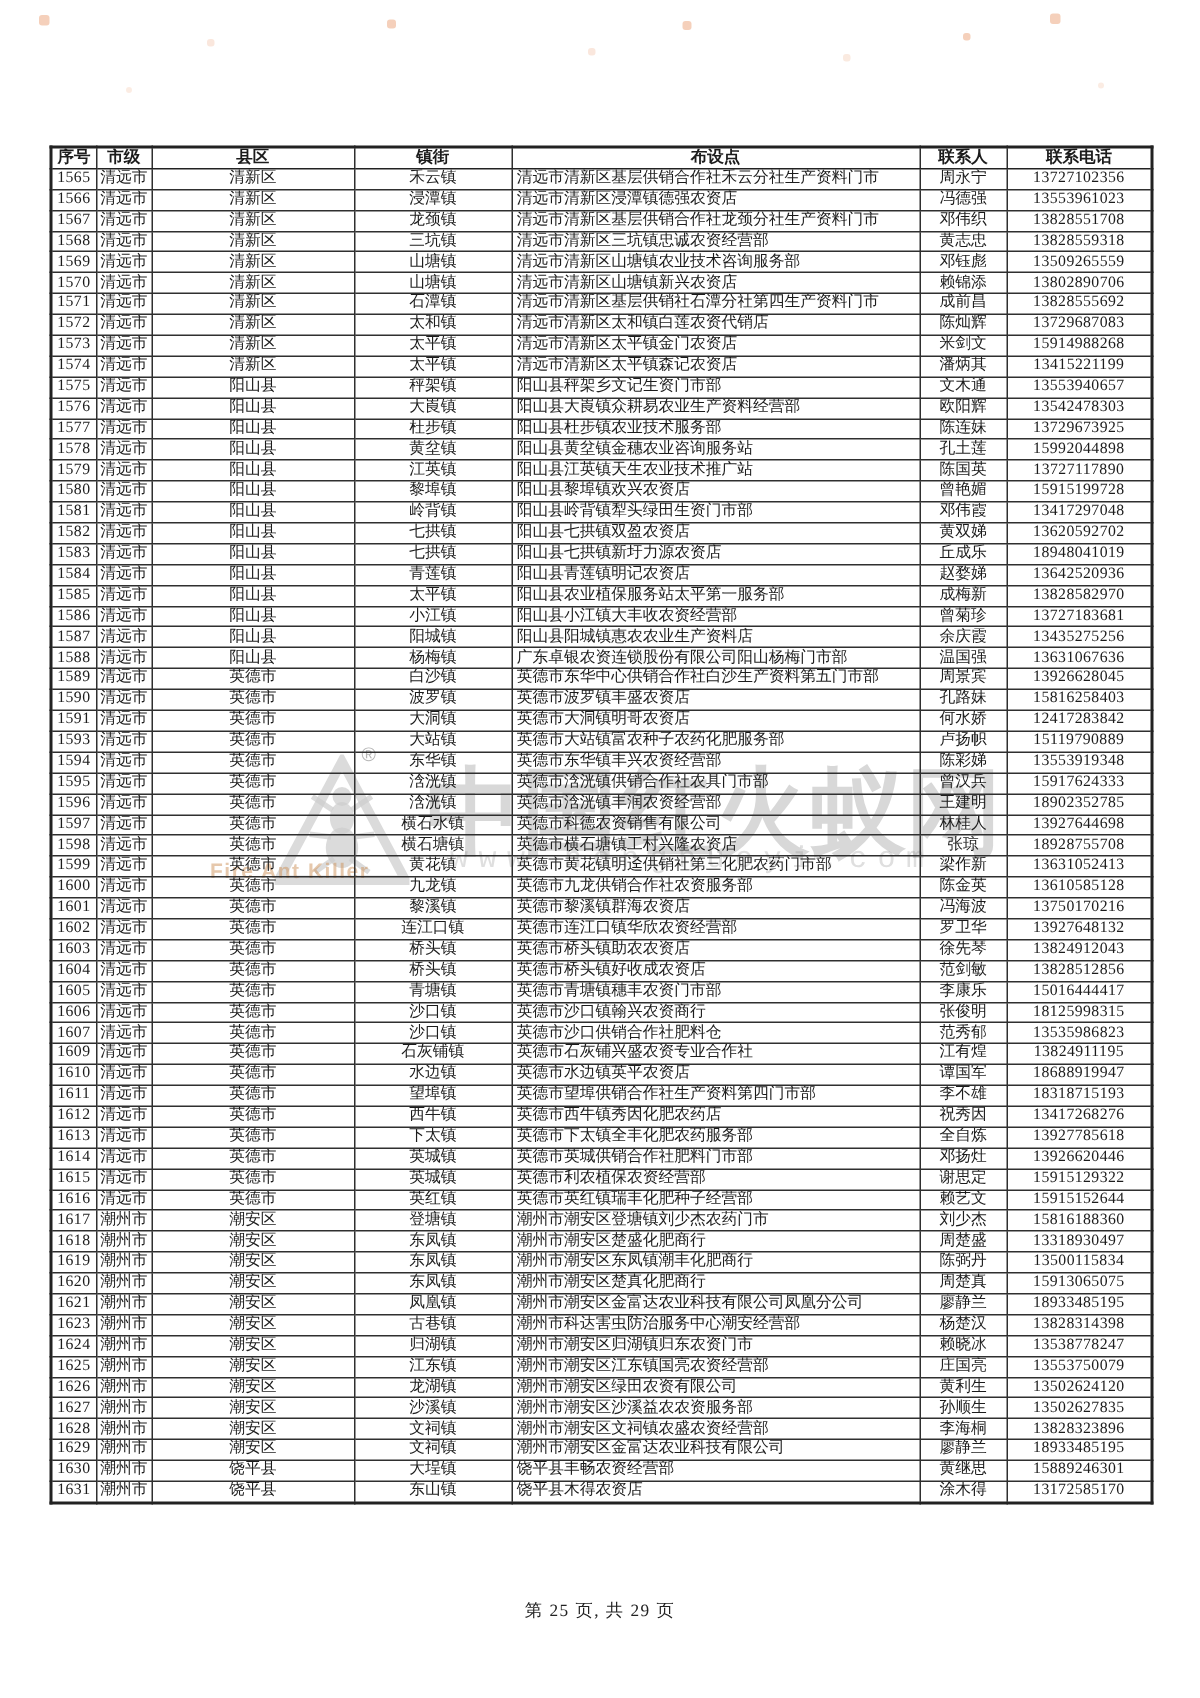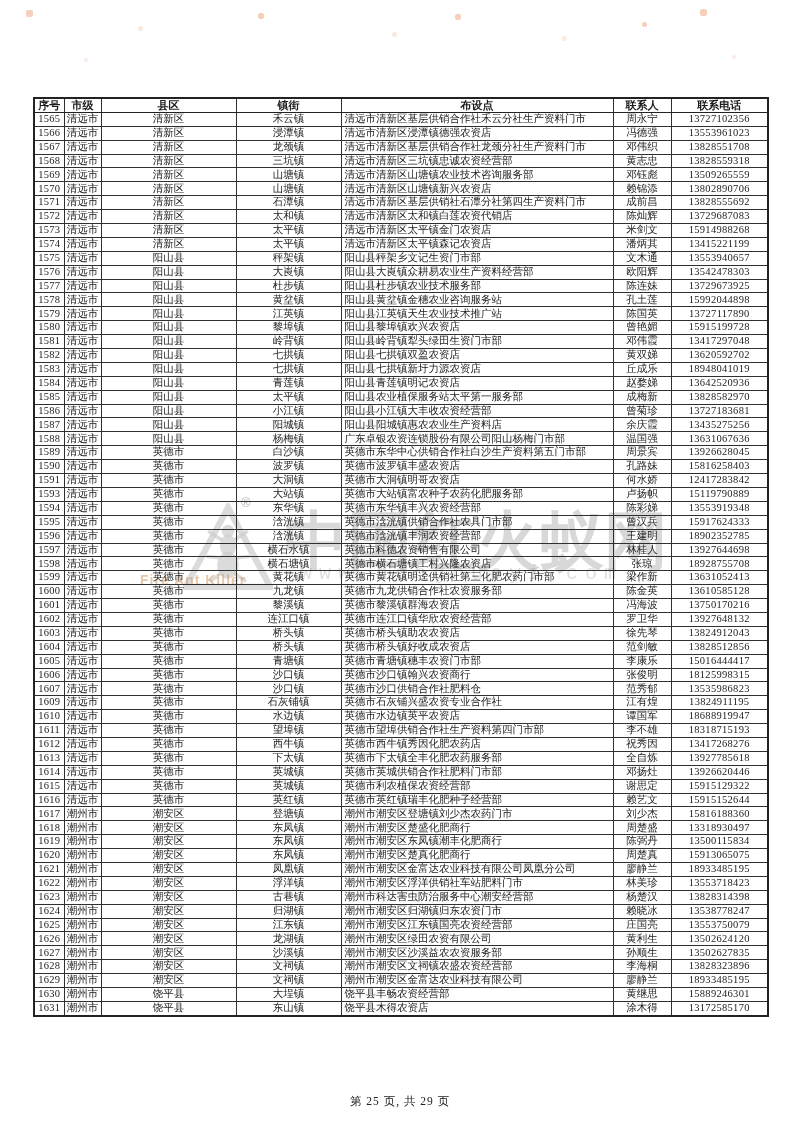--- a/index.html
+++ b/index.html
@@ -41,21 +41,21 @@
     white-space:nowrap;
     text-align:center;
     font-weight:normal;
   }
   thead th{font-weight:bold;font-size:11px;border-bottom:1.5px solid #222;}
   table{border:2px solid #222;}
   td.c4{text-align:left;padding-left:3px;}
   td.c0,td.c6{font-family:"Liberation Serif","DejaVu Serif",serif;letter-spacing:.3px;}
   
   .footer{position:absolute;left:0;top:1066px;width:100%;text-align:center;
-    font-size:11.5px;color:#222;letter-spacing:1px;margin-top:28px;}
+    font-size:11.5px;color:#222;letter-spacing:1px;}
 </style>
 </head>
 <body>
 
 <div class="page">
 
   <div class="wm-layer">
     <div class="speck" style="left:26px;top:10px;width:7px;height:7px;"></div>
     <div class="speck" style="left:138px;top:26px;width:5px;height:5px;opacity:.5;"></div>
     <div class="speck" style="left:258px;top:13px;width:6px;height:6px;"></div>
@@ -594,29 +594,20 @@
           <tr>
             <td class="c0">1621</td>
             <td class="c1">潮州市</td>
             <td class="c2">潮安区</td>
             <td class="c3">凤凰镇</td>
             <td class="c4">潮州市潮安区金富达农业科技有限公司凤凰分公司</td>
             <td class="c5">廖静兰</td>
             <td class="c6">18933485195</td>
           </tr>
           <tr>
-            <td class="c0">1622</td>
-            <td class="c1">潮州市</td>
-            <td class="c2">潮安区</td>
-            <td class="c3">浮洋镇</td>
-            <td class="c4">潮州市潮安区浮洋供销社车站肥料门市</td>
-            <td class="c5">林美珍</td>
-            <td class="c6">13553718423</td>
-          </tr>
-          <tr>
             <td class="c0">1623</td>
             <td class="c1">潮州市</td>
             <td class="c2">潮安区</td>
             <td class="c3">古巷镇</td>
             <td class="c4">潮州市科达害虫防治服务中心潮安经营部</td>
             <td class="c5">杨楚汉</td>
             <td class="c6">13828314398</td>
           </tr>
           <tr>
             <td class="c0">1624</td>

